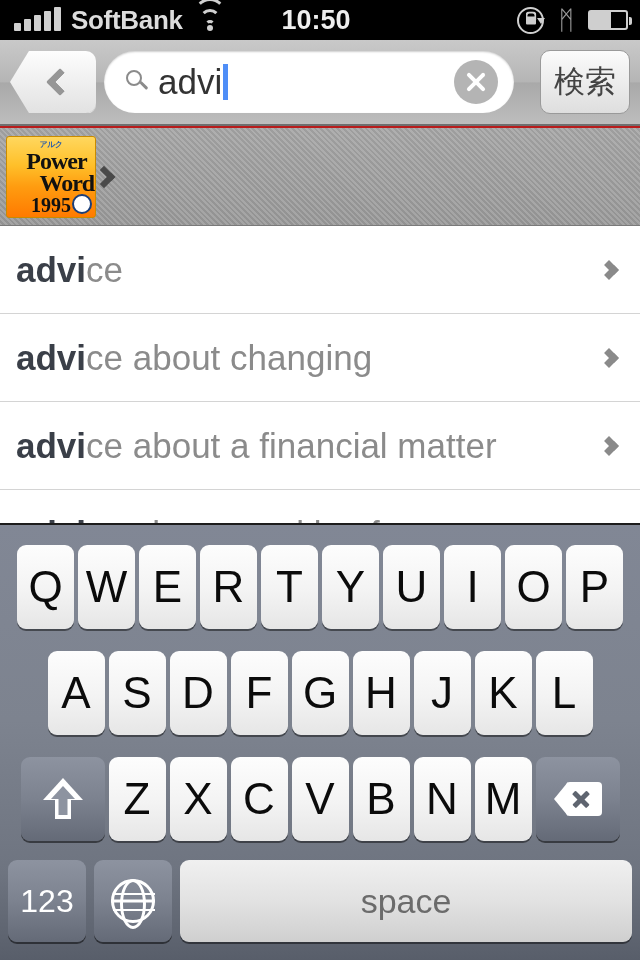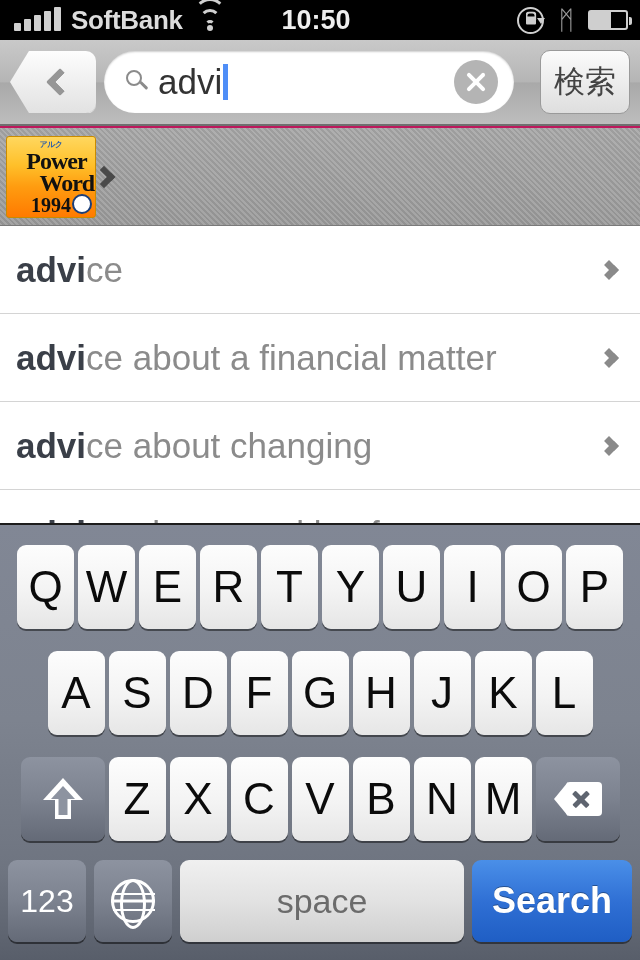--- a/index.html
+++ b/index.html
@@ -2,21 +2,21 @@
 <html><head>
 <meta charset="utf-8">
 <style>
   * { margin:0; padding:0; box-sizing:border-box; }
   html,body { width:640px; height:960px; overflow:hidden; }
   body {
     font-family:"Liberation Sans","DejaVu Sans",sans-serif;
     background:#ffffff;
     -webkit-font-smoothing:antialiased;
   }
-  #screen { position:relative; width:640px; height:960px; overflow:hidden; background:#be185d; }
+  #screen { position:relative; width:640px; height:960px; overflow:hidden; background:#b91c1c; }
 
   
   .statusbar {
     position:absolute; left:0; top:0; width:640px; height:40px;
     background:#000; color:#d8d8d8;
     display:flex; align-items:center;
   }
   .sb-left { display:flex; align-items:center; padding-left:14px; gap:10px; }
   .signal { display:flex; align-items:flex-end; gap:3px; height:22px; }
   .signal i { display:block; width:7px; background:#d0d0d0; border-radius:1px; }
@@ -272,37 +272,37 @@
       <div class="clearbtn"></div>
     </div>
     <div class="searchgo">検索</div>
   </div>
 
   <div class="banner">
     <div class="appicon">
       <div class="alc">アルク</div>
       <div class="l1">Power</div>
       <div class="l2">Words</div>
-      <div class="l3">1994</div>
+      <div class="l3">1995</div>
       <div class="mascot"></div>
     </div>
     <div class="bchev"></div>
   </div>
 
   <div class="list">
     <div class="row">
       <div class="txt"><b>advi</b><span>ce</span></div>
       <div class="rchev"></div>
     </div>
     <div class="row">
+      <div class="txt"><b>advi</b><span>ce about changing</span></div>
+      <div class="rchev"></div>
+    </div>
+    <div class="row">
       <div class="txt"><b>advi</b><span>ce about a financial matter</span></div>
-      <div class="rchev"></div>
-    </div>
-    <div class="row">
-      <div class="txt"><b>advi</b><span>ce about changing</span></div>
       <div class="rchev"></div>
     </div>
     <div class="row">
       <div class="txt"><b>advi</b><span>ce about smoking for ...</span></div>
       <div class="rchev"></div>
     </div>
   </div>
 
   <div class="keyboard">
 
@@ -357,17 +357,16 @@
 
     <div class="krow r4">
       <div class="key kdark k123">123</div>
       <div class="key kdark kglobe">
         <div class="globe-glyph">
           <div class="globe-bar2"></div>
             <div class="globe-bar3"></div>
         </div>
       </div>
       <div class="kspace">space</div>
-      <div class="ksearch">Search</div>
     </div>
 
   </div>
 </div>
 
 </body></html>

